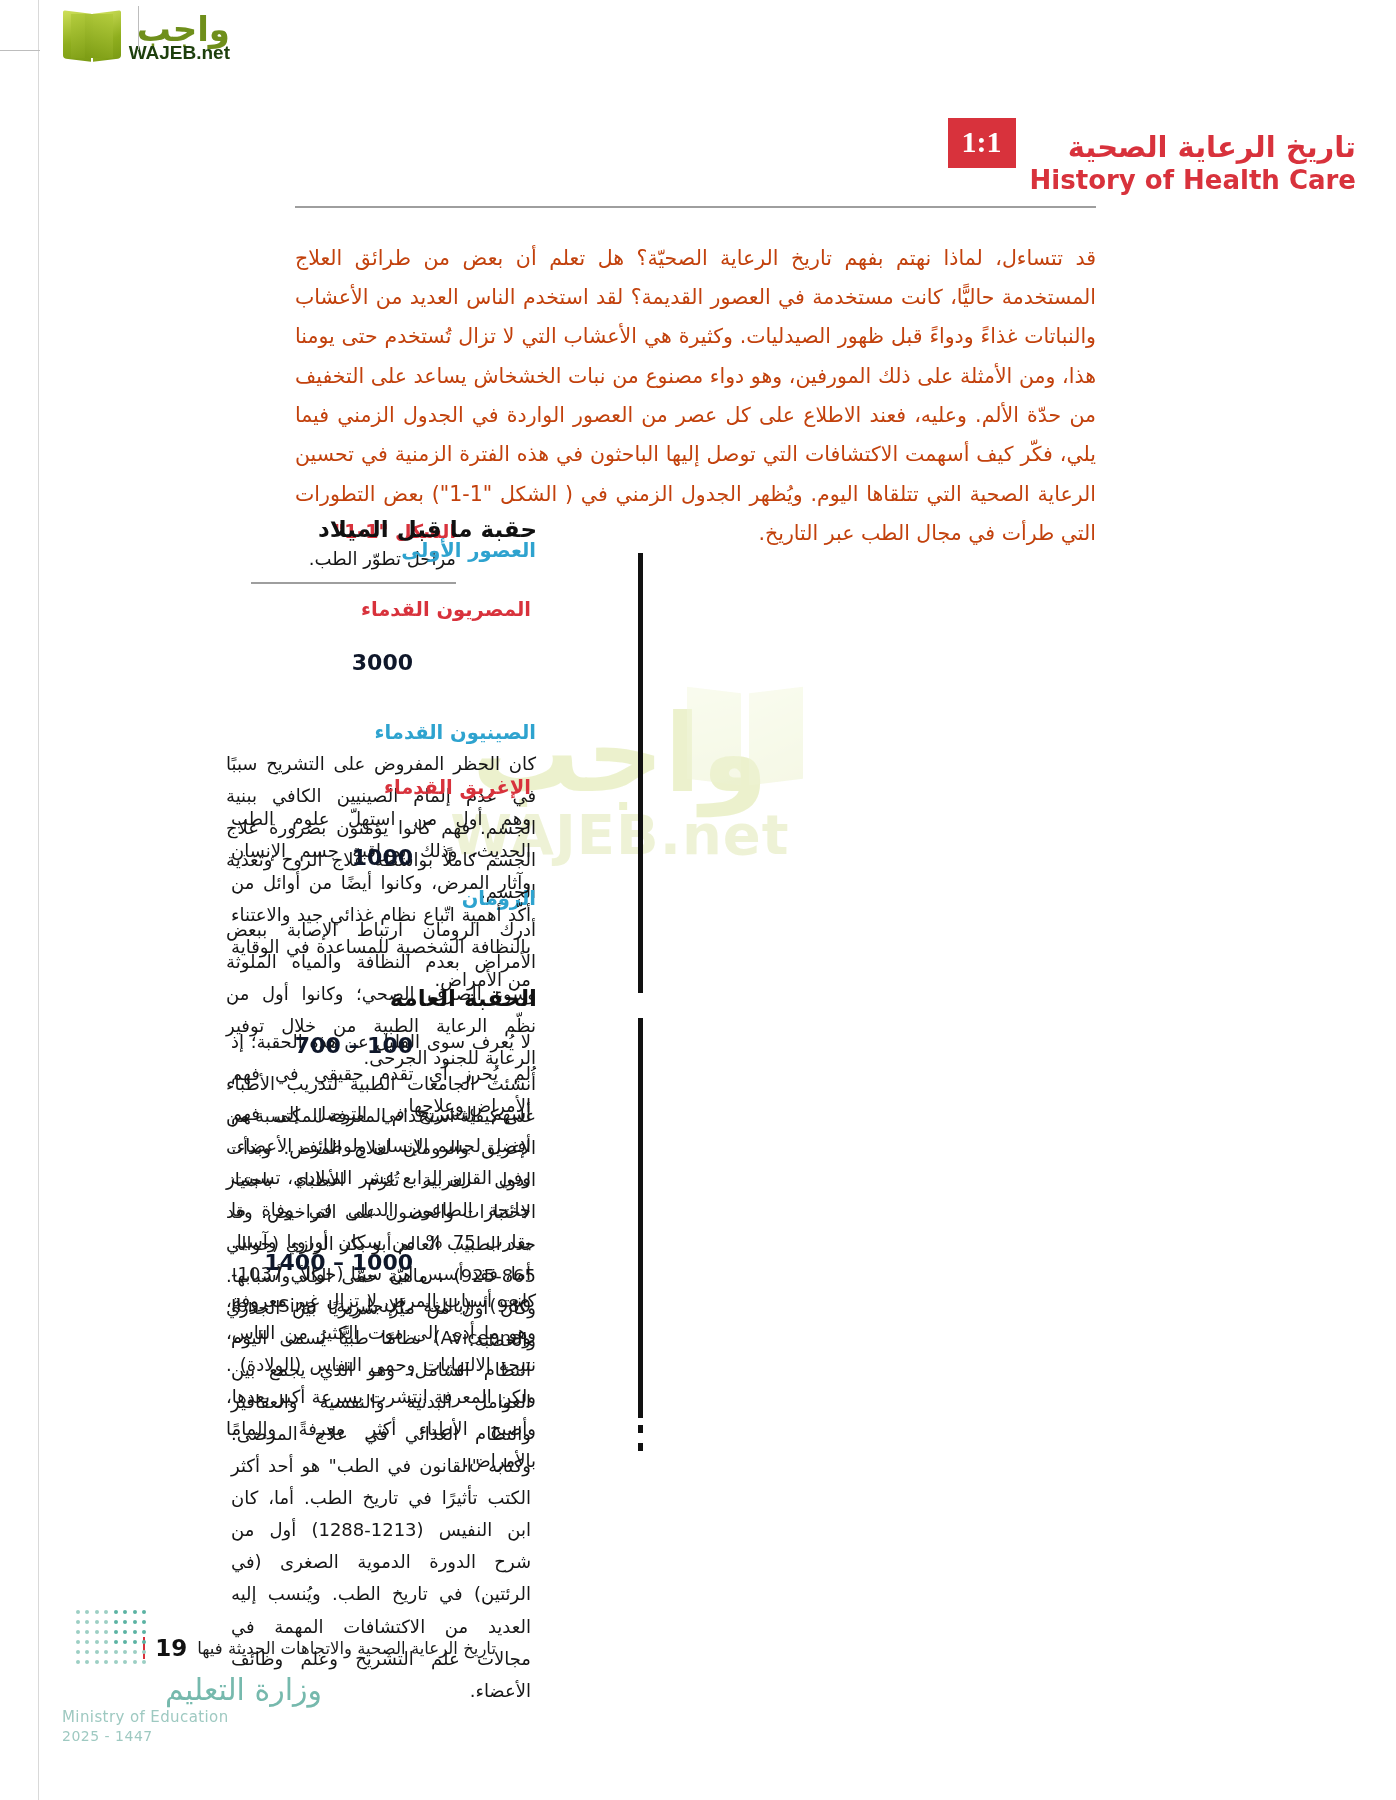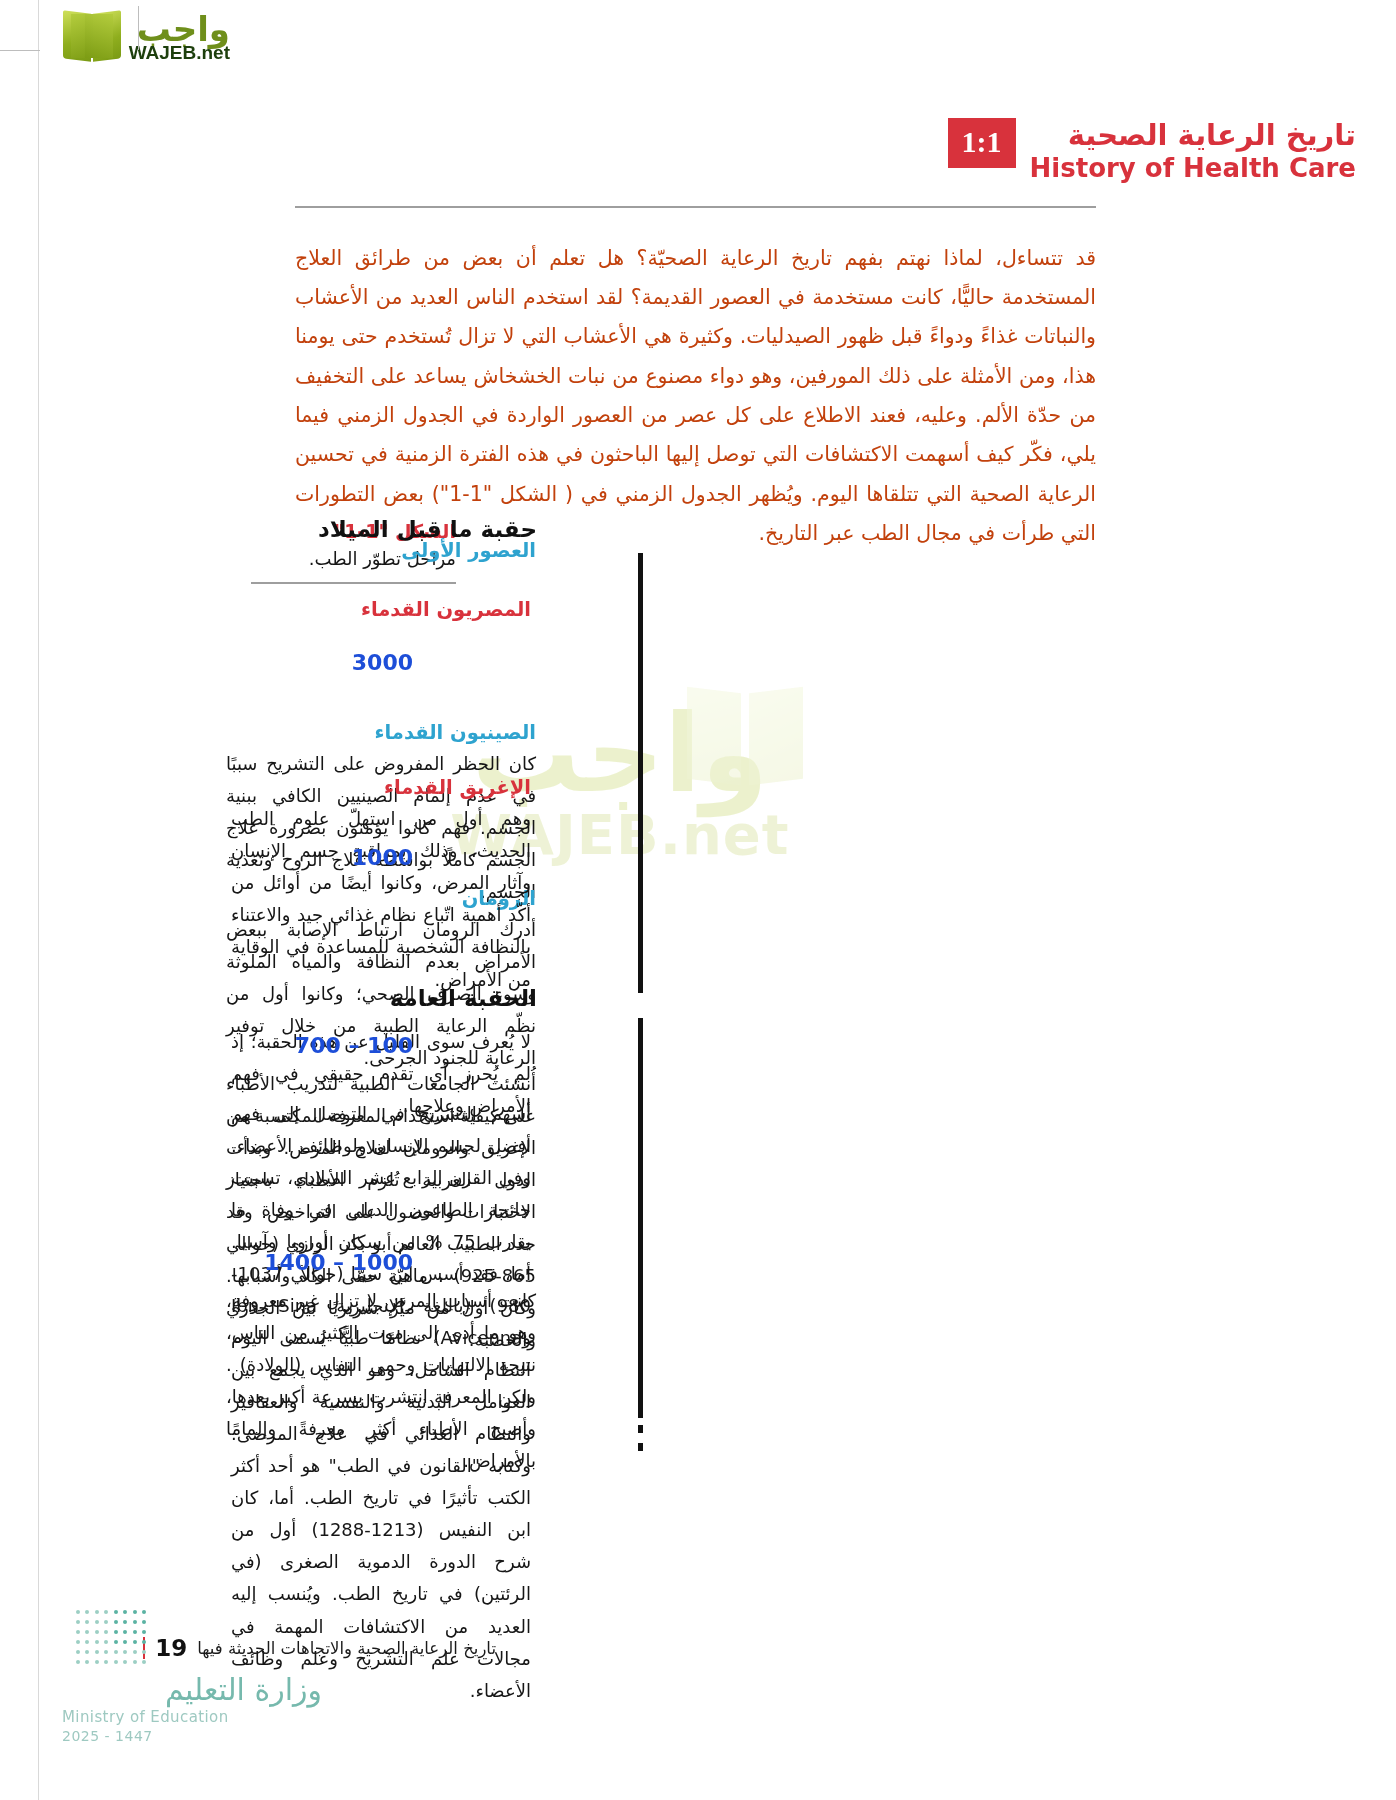--- a/index.html
+++ b/index.html
@@ -100,21 +100,21 @@
   .sec-badge {
     background: #d8323c;
     color: #fff;
     font-family: "Liberation Serif", serif;
     font-weight: bold;
     font-size: 30px;
     line-height: 1;
     padding: 9px 14px 11px;
     direction: ltr;
   }
-  .sec-titles { text-align: right; padding-top: 2px; }
+  .sec-titles { text-align: right; padding-top: 2px; margin-top: 12px; }
   .sec-title-ar {
     color: #d8323c;
     font-size: 29px;
     font-weight: bold;
     line-height: 1.1;
   }
   .sec-title-en {
     color: #d8323c;
     font-size: 26px;
     font-weight: bold;
@@ -172,21 +172,21 @@
 
   .tl-row { position: absolute; height: 0; }
   .tl-date {
     position: absolute;
     font-size: 22px;
     font-weight: bold;
     direction: ltr;
     white-space: nowrap;
     top: -15px;
   }
-  .c-red  { color: #1d4ed8; }
+  .c-red  { color: #0f172a; }
   .side-right .tl-date { right: 767px; }
 
   
   .blk { position: absolute; }
   .blk-title {
     font-size: 19.5px;
     font-weight: bold;
     line-height: 1.3;
     margin-bottom: 3px;
   }

